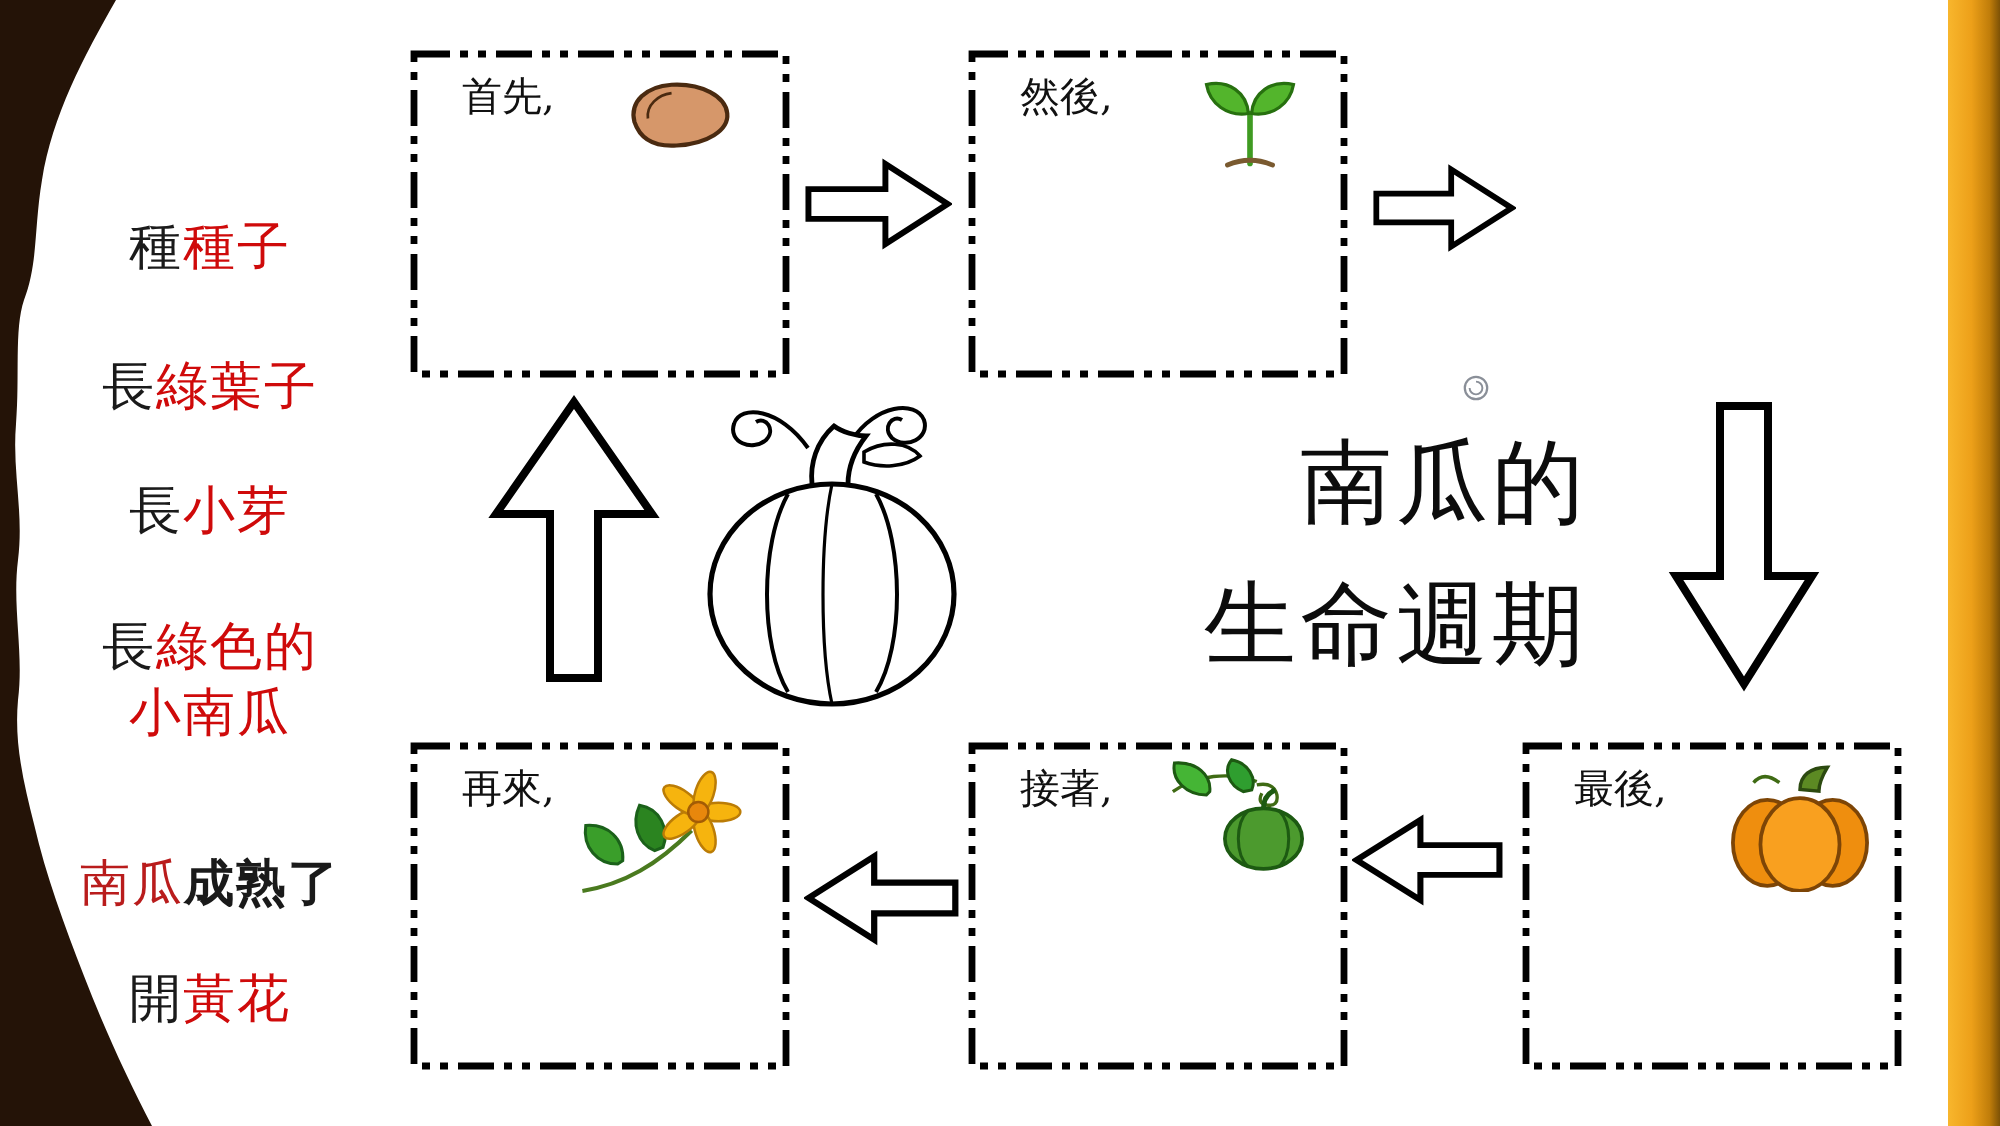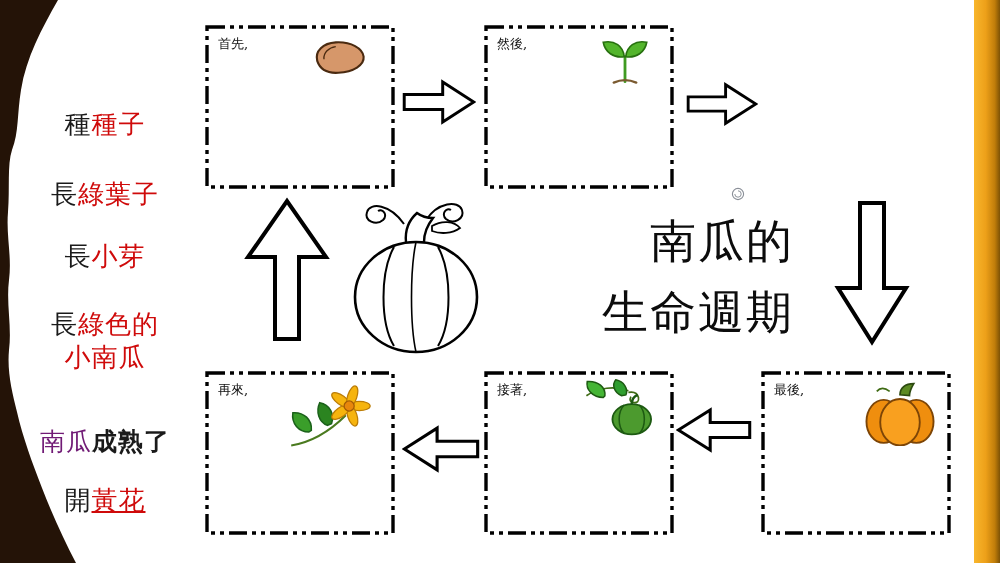--- a/index.html
+++ b/index.html
@@ -14,21 +14,21 @@
   
   .vocab{position:absolute;left:14px;top:0;width:182px;height:563px;text-align:center;margin-top:36px;}
   .vocab-item{position:absolute;left:0;width:100%;font-size:26px;line-height:1.25;letter-spacing:1px;}
   .v0{top:72px}.v1{top:142px}.v2{top:204px}.v3{top:272px}.v4{top:390px;font-size:25px}.v5{top:448px}
 
   
   .sbox{position:absolute;width:190px;height:164px;}
   .b1{left:205px;top:25px}.b2{left:484px;top:25px}.b3{left:761px;top:27px}
   .b4{left:205px;top:371px}.b5{left:484px;top:371px}.b6{left:761px;top:371px}
   .bframe{position:absolute;left:0;top:0;}
-  .blabel{position:absolute;top:10px;left:13px;font-size:13px;color:#111;}
+  .blabel{position:absolute;top:10px;left:26px;font-size:20px;color:#111;}
   .clip{position:absolute;}
   .clip-seed{top:14px;right:28px;width:54px}
   .clip-sprout{top:10px;right:20px;width:58px}
   .clip-vine{top:6px;right:6px;width:100px}
   .clip-flower{top:14px;right:24px;width:84px}
   .clip-gpump{top:8px;right:12px;width:84px}
   .clip-opump{top:10px;right:8px;width:86px}
 
   
   .arrow{position:absolute;}
@@ -65,24 +65,24 @@
         <div><span style="color: rgb(26, 26, 26);">長</span><span style="color: rgb(207, 10, 10);">綠葉子</span></div>
       </div>
       <div class="vocab-item v2">
         <div><span style="color: rgb(26, 26, 26);">長</span><span style="color: rgb(207, 10, 10);">小芽</span></div>
       </div>
       <div class="vocab-item v3">
         <div><span style="color: rgb(26, 26, 26);">長</span><span style="color: rgb(207, 10, 10);">綠色的</span></div>
         <div><span style="color: rgb(207, 10, 10);">小南瓜</span></div>
       </div>
       <div class="vocab-item v4">
-        <div><span style="color: #701a75;">南瓜</span><span style="color: rgb(26, 26, 26); font-weight: bold;">成熟了</span></div>
+        <div><span style="color: #b91c1c;">南瓜</span><span style="color: rgb(26, 26, 26); font-weight: bold;">成熟了</span></div>
       </div>
       <div class="vocab-item v5">
-        <div><span style="color: rgb(26, 26, 26);">開</span><span style="color: rgb(207, 10, 10); text-decoration: underline;">黃花</span></div>
+        <div><span style="color: rgb(26, 26, 26);">開</span><span style="color: rgb(207, 10, 10);">黃花</span></div>
       </div>
     </div>
 
   <div class="sbox b1">
     <svg class="bframe" width="190" height="164" viewBox="0 0 190 164">
         <rect x="2" y="2" width="186" height="160" fill="none" stroke="#000" stroke-width="3.4" stroke-dasharray="18 5 4 5 4 5"></rect>
       </svg>
     <span class="blabel">首先,</span>
     <svg class="clip clip-seed" viewBox="0 0 64 44">
       <path d="M5 26 C2 14 12 5 27 4 C45 3 59 11 60 21 C61 31 48 39 30 40 C15 41 8 35 5 26 Z" fill="#d6976a" stroke="#4a2a10" stroke-width="2.5"></path>

